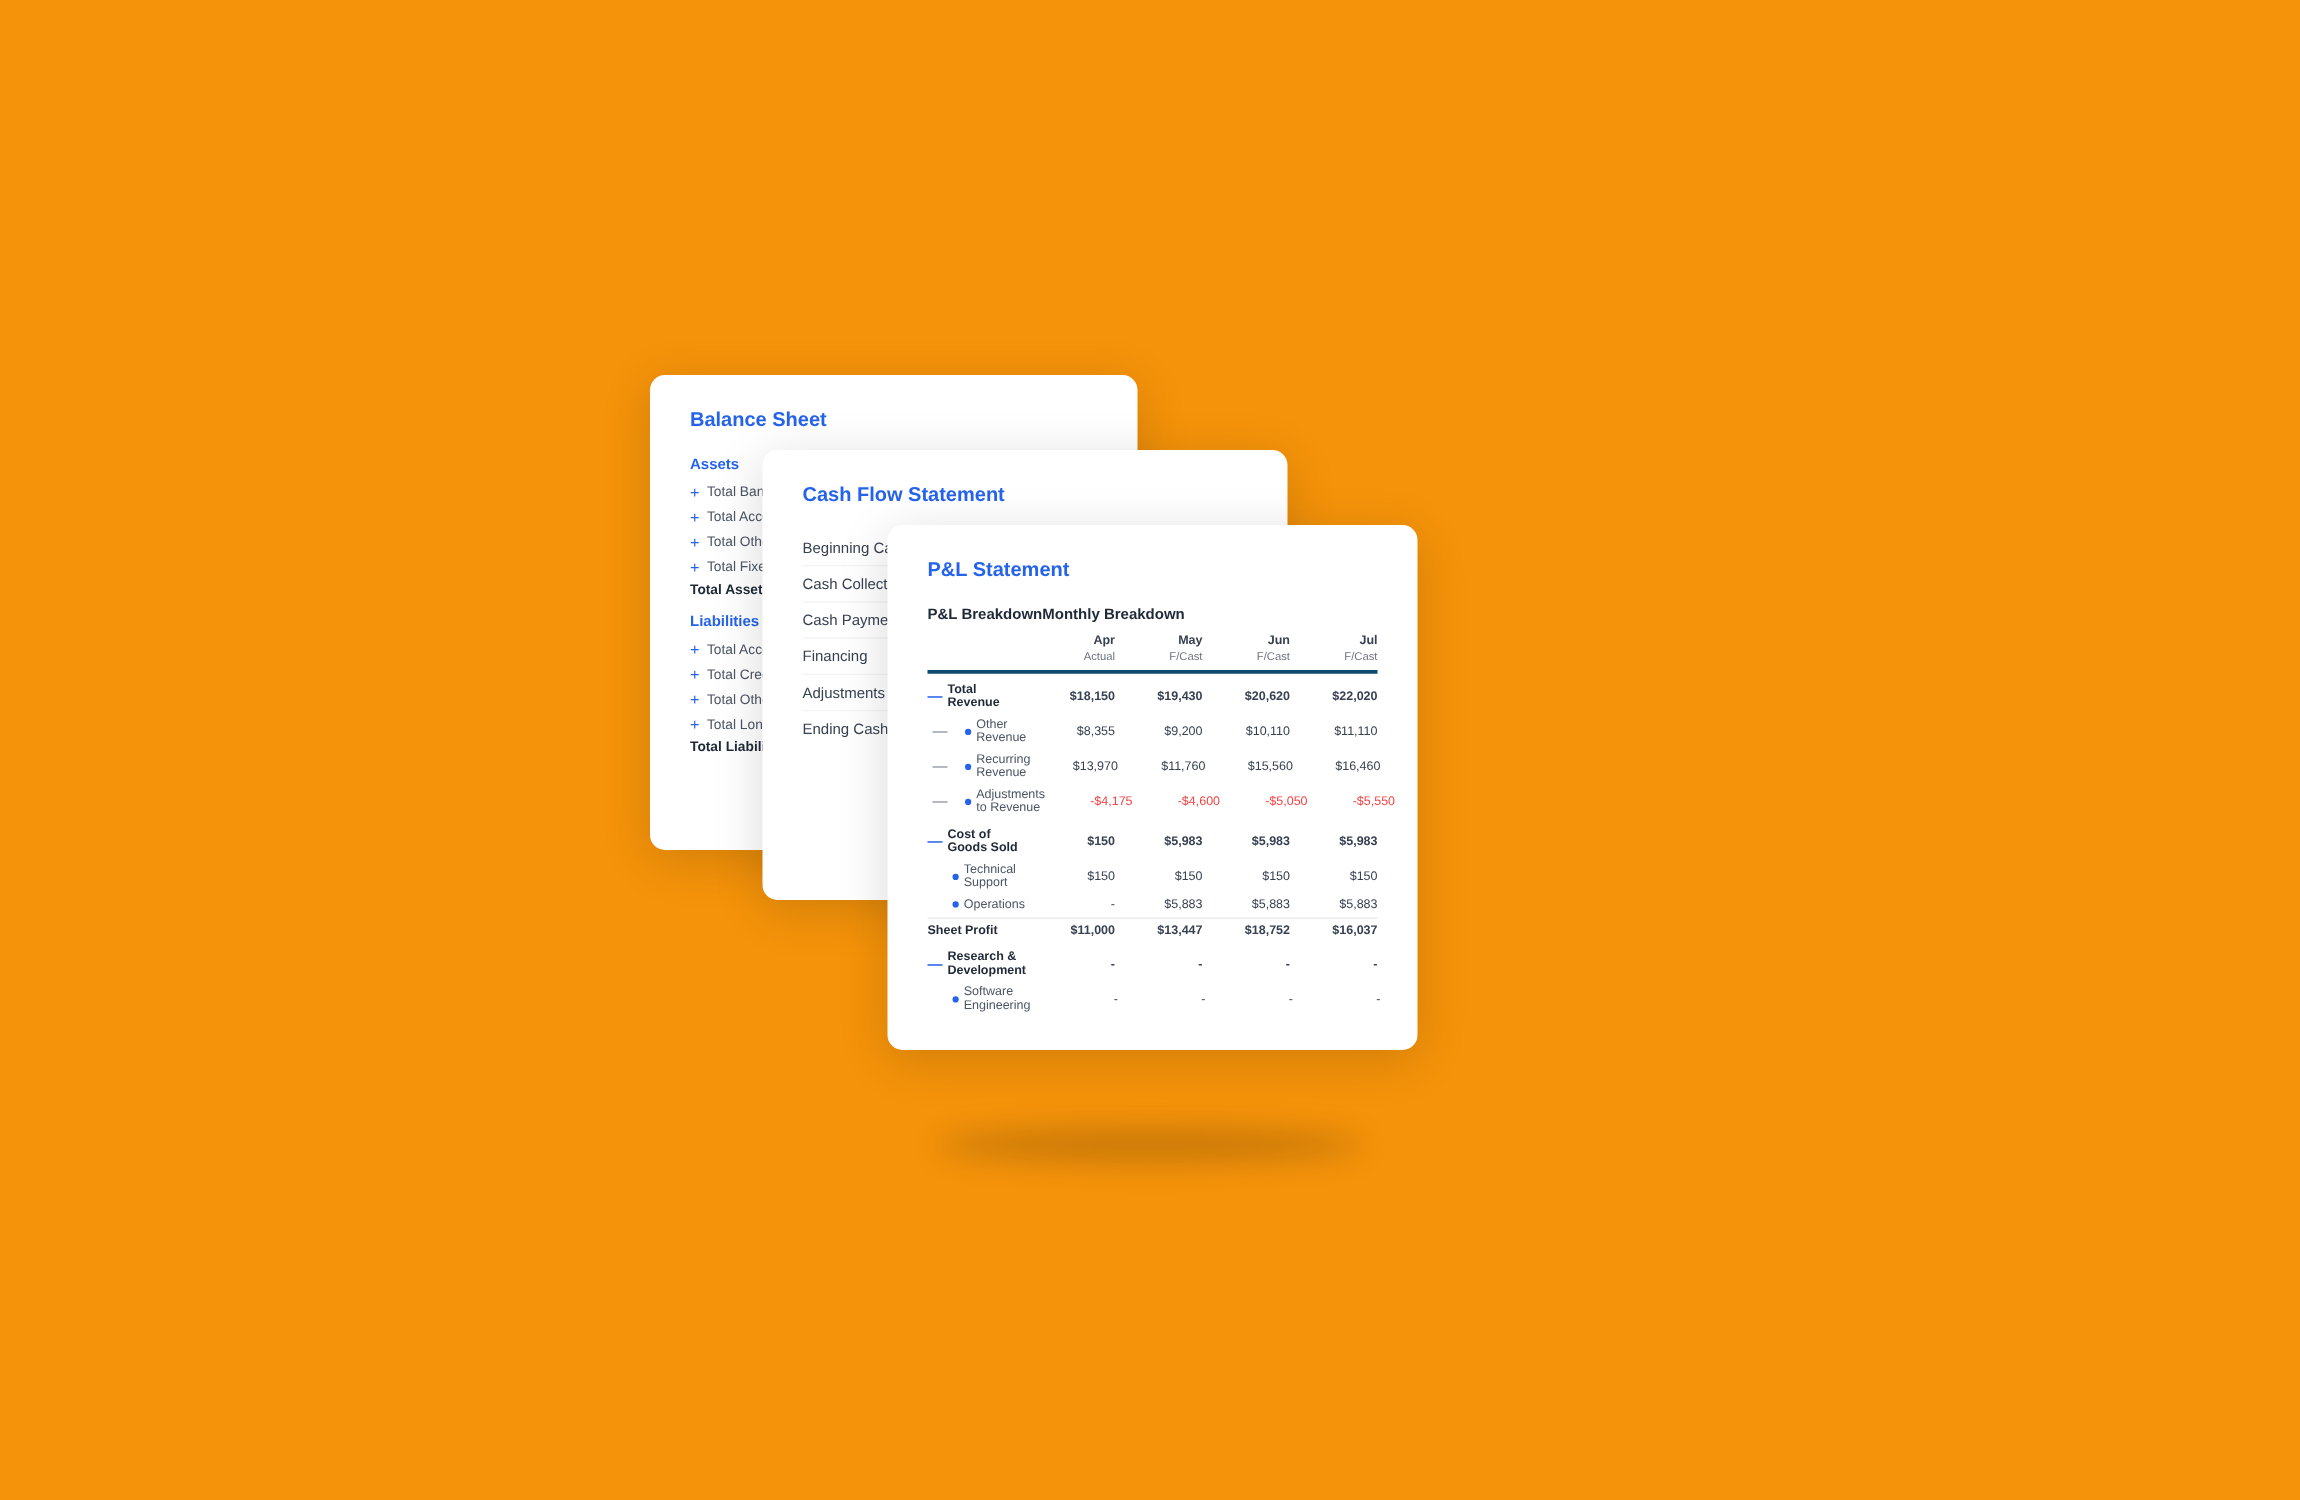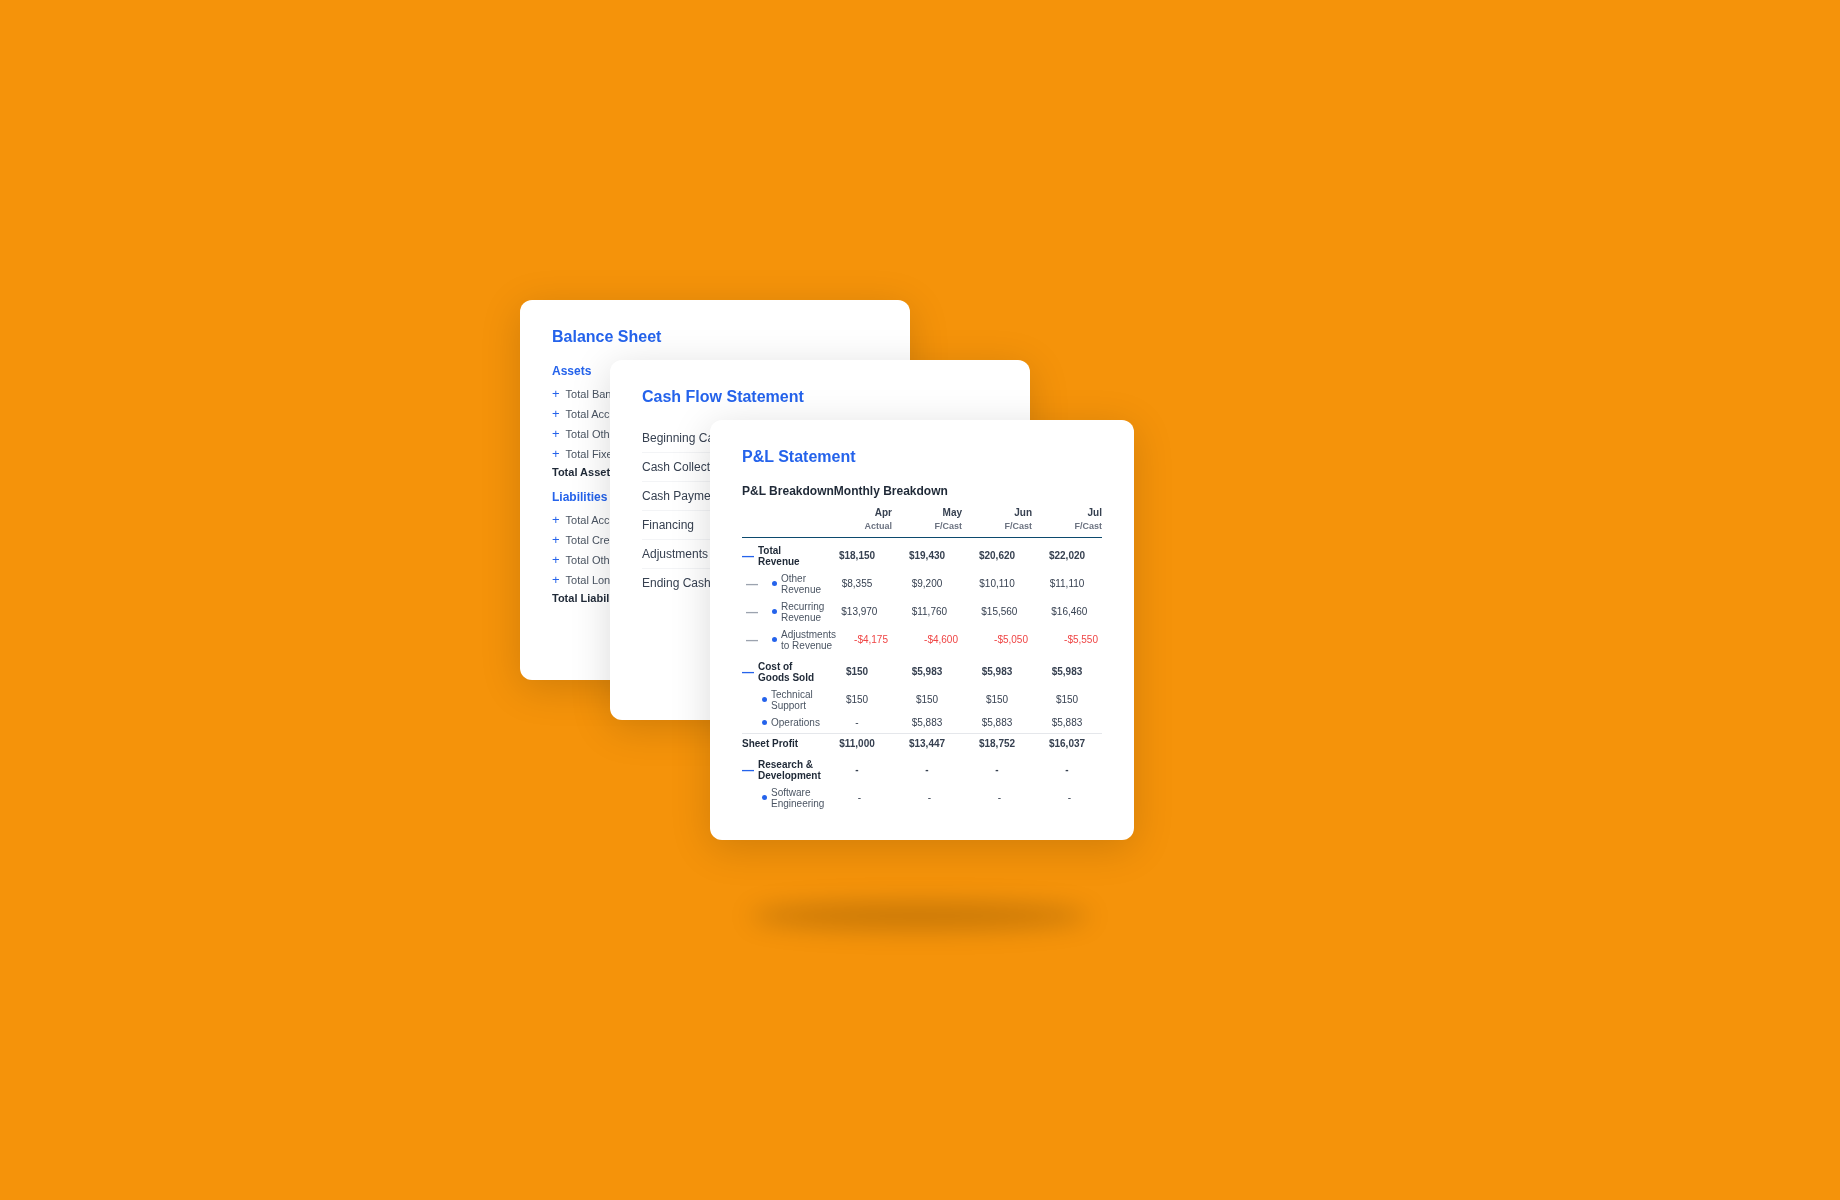--- a/index.html
+++ b/index.html
@@ -120,36 +120,36 @@
       font-size: 12px;
       font-weight: 600;
       color: #1F2937;
     }
 
     .pl-col-headers {
       display: grid;
       grid-template-columns: 1fr 70px 70px 70px 70px;
       margin-bottom: 4px;
       padding-bottom: 4px;
-      border-bottom: 1px solid #0c4a6e;
+      border-bottom: 3px solid #0c4a6e;
     }
 
     .pl-col-header {
       text-align: right;
       font-size: 10px;
       font-weight: 600;
       color: #374151;
       line-height: 1.3;
     }
 
     .pl-col-header:first-child { text-align: left; }
 
     .col-sub {
       font-size: 9px;
-      font-weight: 700;
+      font-weight: 400;
       color: #6B7280;
     }
 
     .pl-row {
       display: grid;
       grid-template-columns: 1fr 70px 70px 70px 70px;
       padding: 3px 0;
       align-items: center;
     }
 
@@ -169,21 +169,21 @@
     .pl-row.total-row {
       font-size: 11px;
       font-weight: 600;
       color: #1F2937;
       margin-top: 2px;
       border-top: 1px solid #E5E7EB;
       padding-top: 4px;
     }
 
     .pl-cell {
-      text-align: center;
+      text-align: right;
       font-size: 10px;
       color: #374151;
     }
 
     .pl-cell.negative { color: #EF4444; }
 
     .pl-label {
       display: flex;
       align-items: center;
       gap: 4px;

